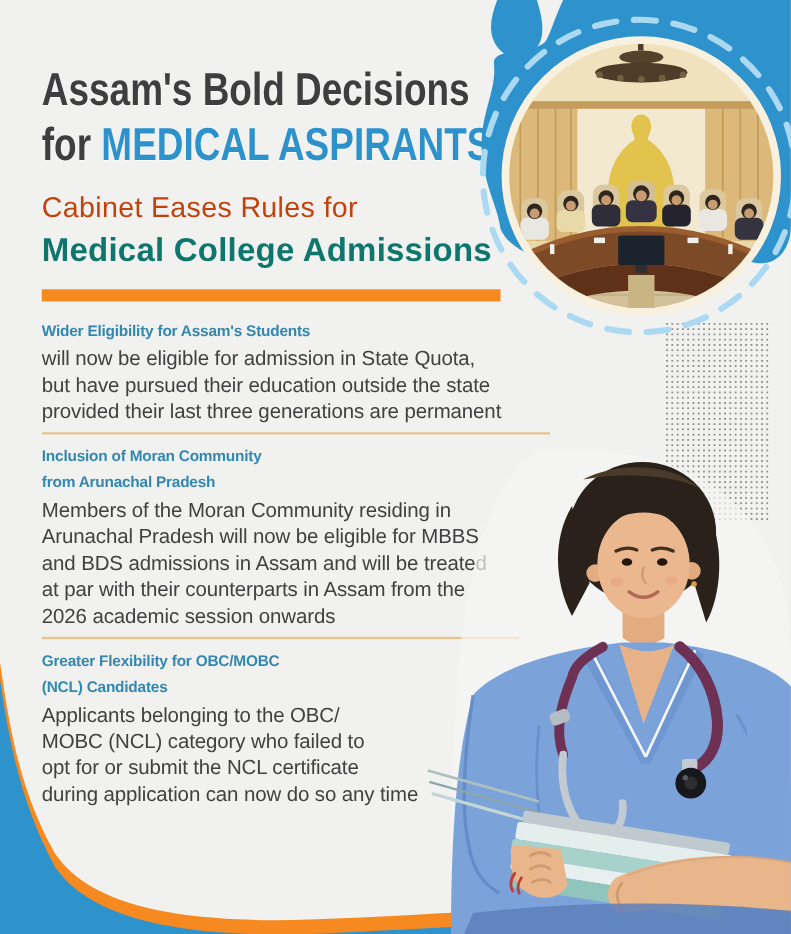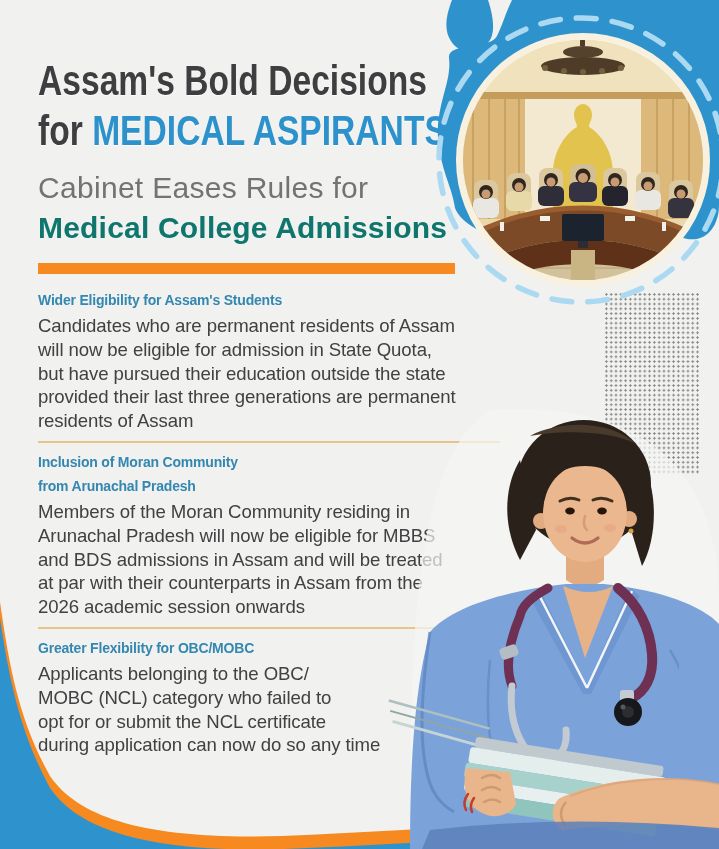--- a/index.html
+++ b/index.html
@@ -7,22 +7,22 @@
     position:relative;width:719px;height:849px;margin:0 auto;
     background:#f1f1ef;overflow:hidden;
     font-family:"Liberation Sans",sans-serif;
   }
   
   .title-block{position:absolute;left:38px;top:56px;white-space:nowrap;}
   .t-line{display:block;transform:scaleX(.80);transform-origin:left top;
     font-weight:bold;font-size:42px;line-height:50px;color:#3e3e40;
     text-shadow:0 1px 0 rgba(255,255,255,.8);}
   .t-highlight{color:#2d92cc;}
-  .subtitle1{position:absolute;left:38px;top:171px;font-size:30px;line-height:34px;
-    color:#737373;letter-spacing:.3px;white-space:nowrap;}
+  .subtitle1{position:absolute;left:38px;top:171px;font-size:26px;line-height:34px;
+    color:#c2410c;letter-spacing:.3px;white-space:nowrap;}
   .subtitle2{position:absolute;left:38px;top:211px;font-size:30px;line-height:34px;
     font-weight:bold;color:#0f766e;letter-spacing:.2px;white-space:nowrap;}
   .orange-bar{position:absolute;left:38px;top:263px;width:417px;height:11px;background:#f6891f;}
   
   .content{position:absolute;left:38px;top:288px;width:482px;z-index:3;}
   .sec-heading{margin:0;font-size:14px;line-height:24px;font-weight:bold;
     color:#3387b0;letter-spacing:-.2px;}
   .sec-body{margin:2px 0 0 0;font-size:18.6px;line-height:23.8px;color:#414042;letter-spacing:-.1px;}
   .divider{border:none;border-top:2px solid #e9c38a;margin:8px 0 7px 0;}
   .divider.d1{width:462px;}
@@ -159,41 +159,40 @@
   </div>
   <div class="subtitle1">Cabinet Eases Rules for</div>
   <div class="subtitle2">Medical College Admissions</div>
   <div class="orange-bar"></div>
 
   <div class="content">
     <h3 class="sec-heading">
         <div>Wider Eligibility for Assam's Students</div>
       </h3>
     <div class="sec-body">
-        <div>Candidates who are permanent residents of Assam</div>
         <div>will now be eligible for admission in State Quota,</div>
         <div>but have pursued their education outside the state</div>
         <div>provided their last three generations are permanent</div>
-        <div>residents of Assam</div>
       </div>
     <hr class="divider d1">
     <h3 class="sec-heading">
         <div>Inclusion of Moran Community</div>
         <div>from Arunachal Pradesh</div>
       </h3>
     <div class="sec-body">
         <div>Members of the Moran Community residing in</div>
         <div>Arunachal Pradesh will now be eligible for MBBS</div>
         <div>and BDS admissions in Assam and will be treated</div>
         <div>at par with their counterparts in Assam from the</div>
         <div>2026 academic session onwards</div>
       </div>
     <hr class="divider d2">
     <h3 class="sec-heading">
         <div>Greater Flexibility for OBC/MOBC</div>
+        <div>(NCL) Candidates</div>
       </h3>
     <div class="sec-body">
         <div>Applicants belonging to the OBC/</div>
         <div>MOBC (NCL) category who failed to</div>
         <div>opt for or submit the NCL certificate</div>
         <div>during application can now do so any time</div>
       </div>
   </div>
 
   <svg class="bottom-swoosh" width="719" height="289" viewBox="0 0 719 289">

